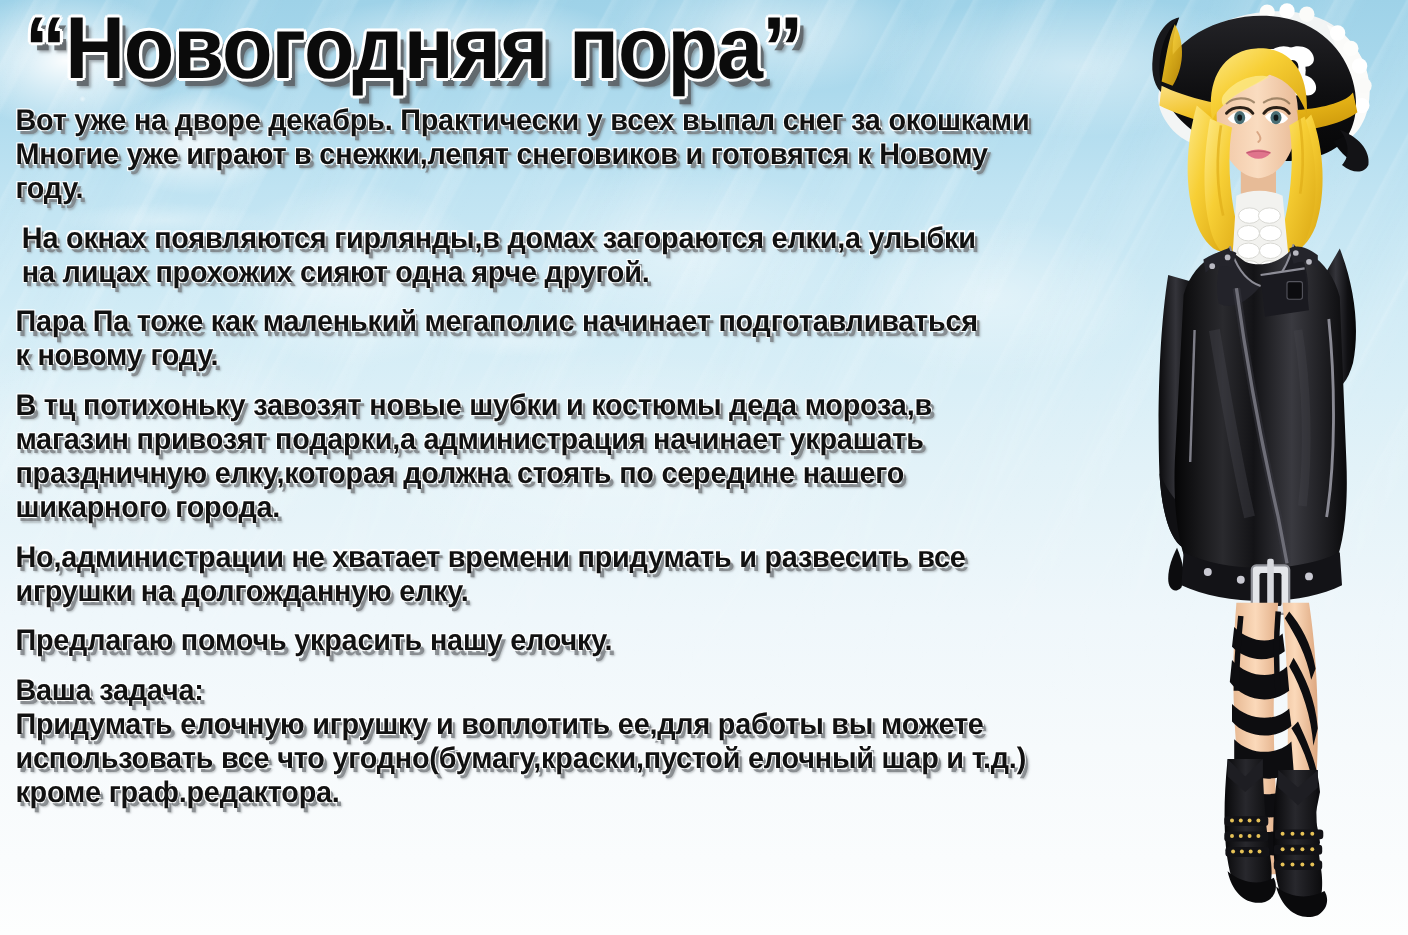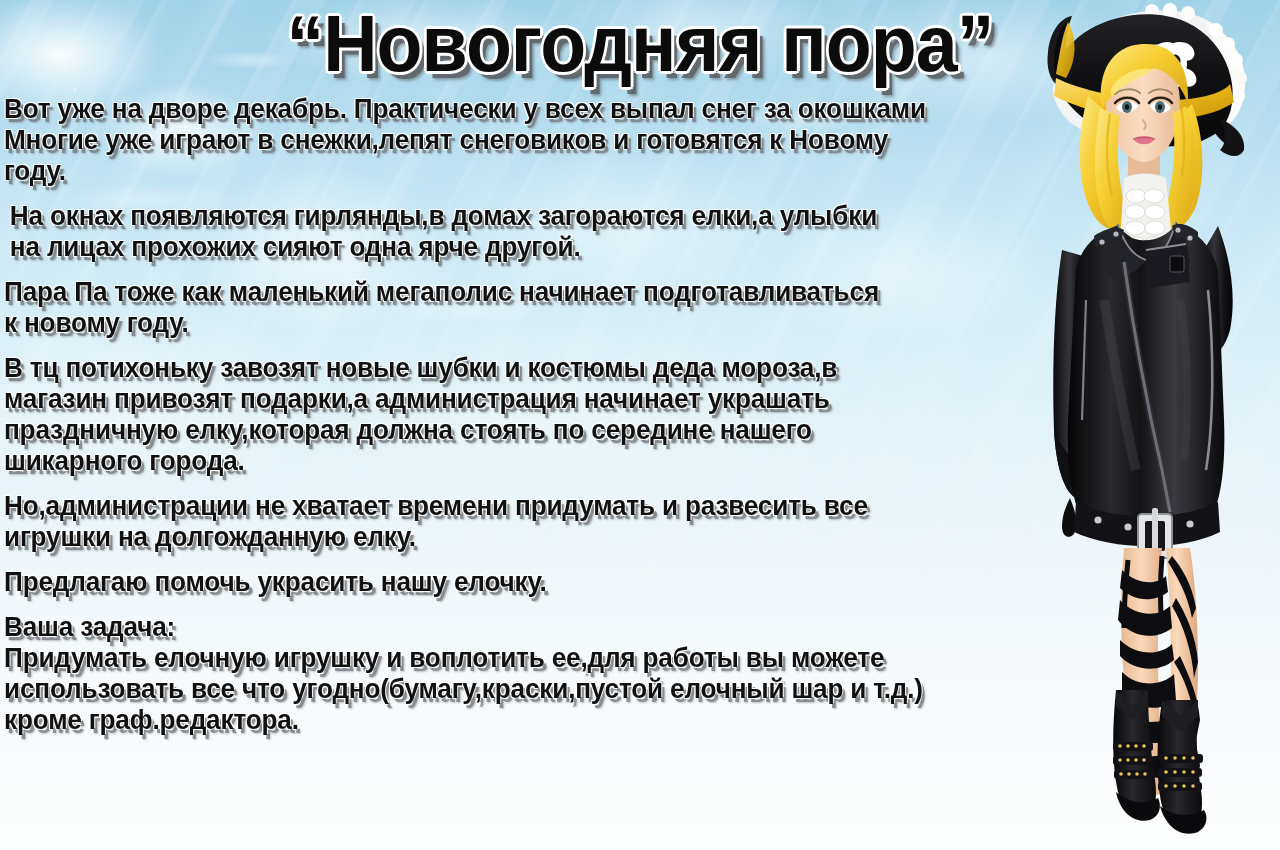--- a/index.html
+++ b/index.html
@@ -69,21 +69,20 @@
       radial-gradient(ellipse 90px 16px at 810px 120px, rgba(255,255,255,0.55), rgba(255,255,255,0) 72%),
       radial-gradient(ellipse 110px 20px at 470px 310px, rgba(255,255,255,0.45), rgba(255,255,255,0) 74%),
       radial-gradient(ellipse 130px 22px at 150px 200px, rgba(255,255,255,0.55), rgba(255,255,255,0) 74%);
   }
 
   
   .title-wrap {
     position: absolute;
     left: 0; right: 0;
     top: 2px;
-    text-align: center;
     z-index: 5;
   }
   .title {
     display: inline-block;
     font-family: "Liberation Sans Narrow", "Liberation Sans", "DejaVu Sans Condensed", sans-serif;
     font-weight: bold;
     font-size: 80px;
     line-height: 84px;
     color: #0b0b0b;
     letter-spacing: -1px;
@@ -99,21 +98,21 @@
        3px  0   0 #ffffff,
        0   -3px 0 #ffffff,
        0    3px 0 #ffffff,
        6px  7px 0 rgba(92,96,100,0.85),
        8px  9px 3px rgba(70,74,78,0.45);
   }
 
   
   .body-copy {
     position: absolute;
-    left: 4px;
+    left: 14px;
     top: 94px;
     width: 1025px;
     z-index: 4;
   }
   .para {
     font-family: "Liberation Sans Narrow", "Liberation Sans", "DejaVu Sans Condensed", sans-serif;
     font-weight: bold;
     font-size: 27px;
     line-height: 31px;
     color: #111111;

